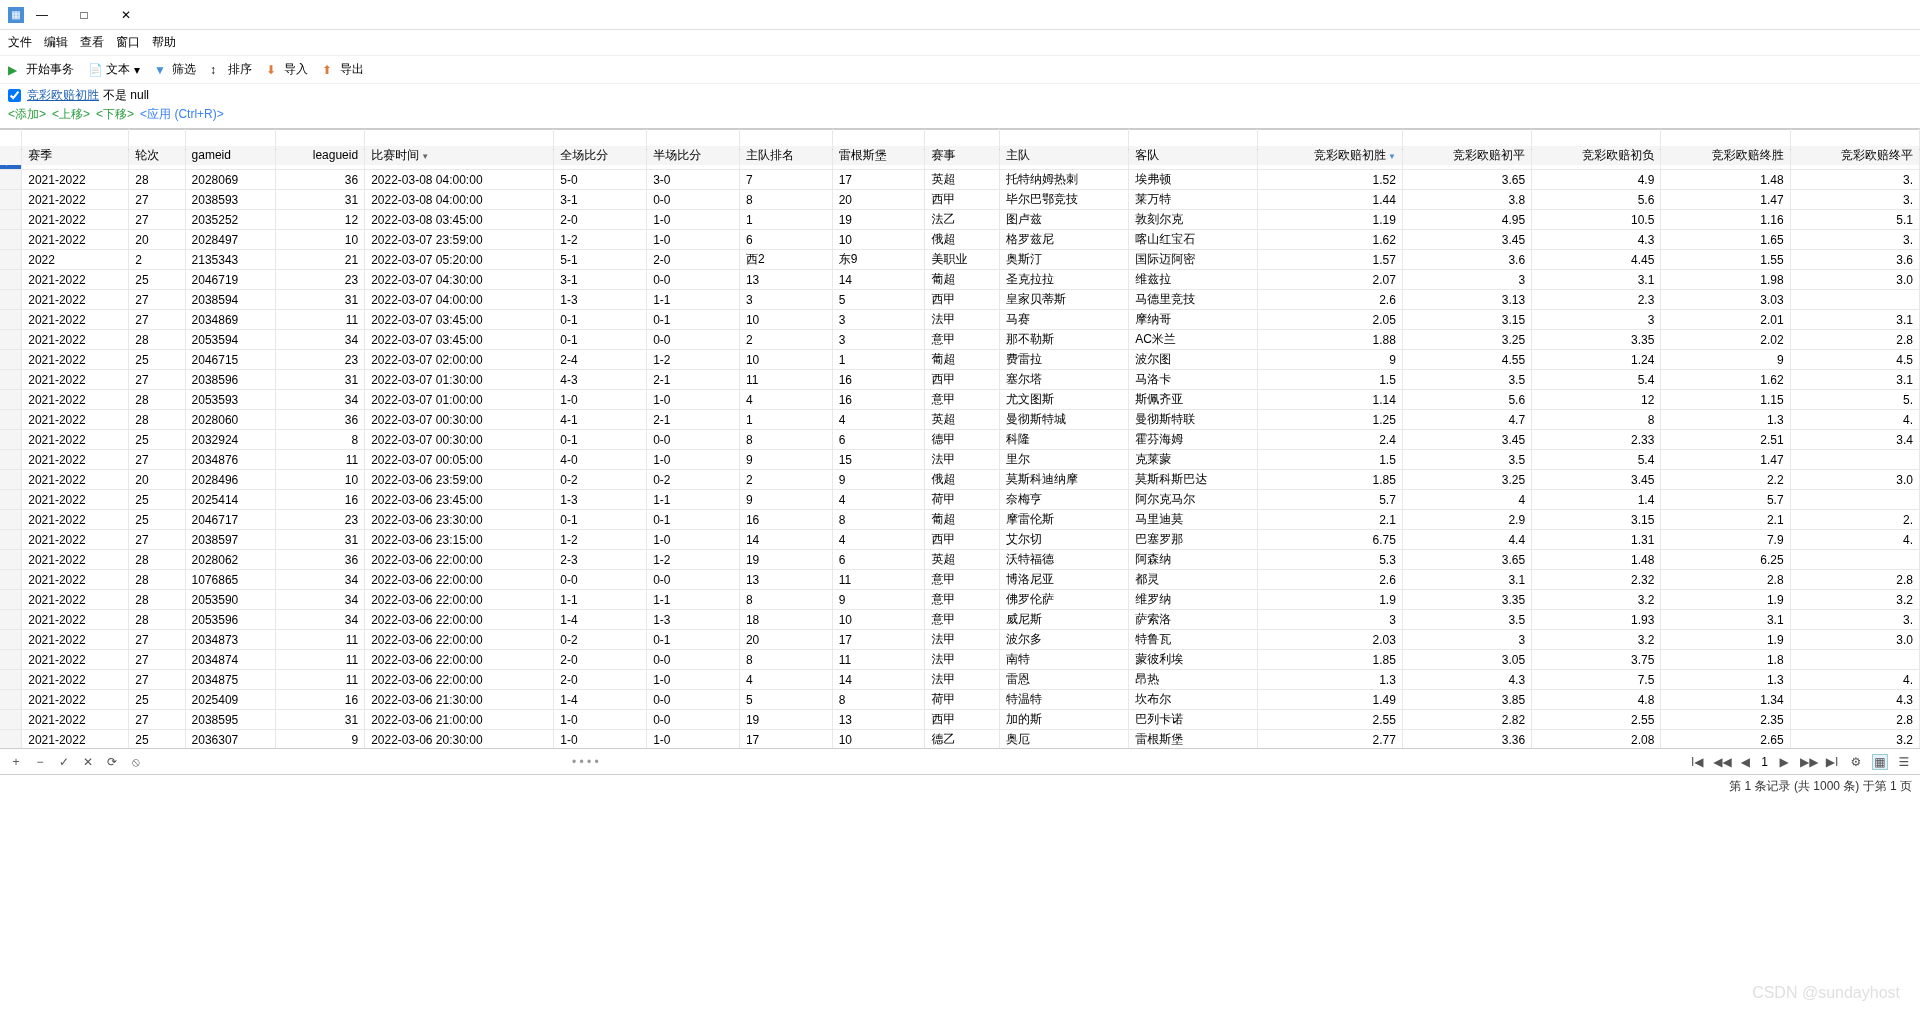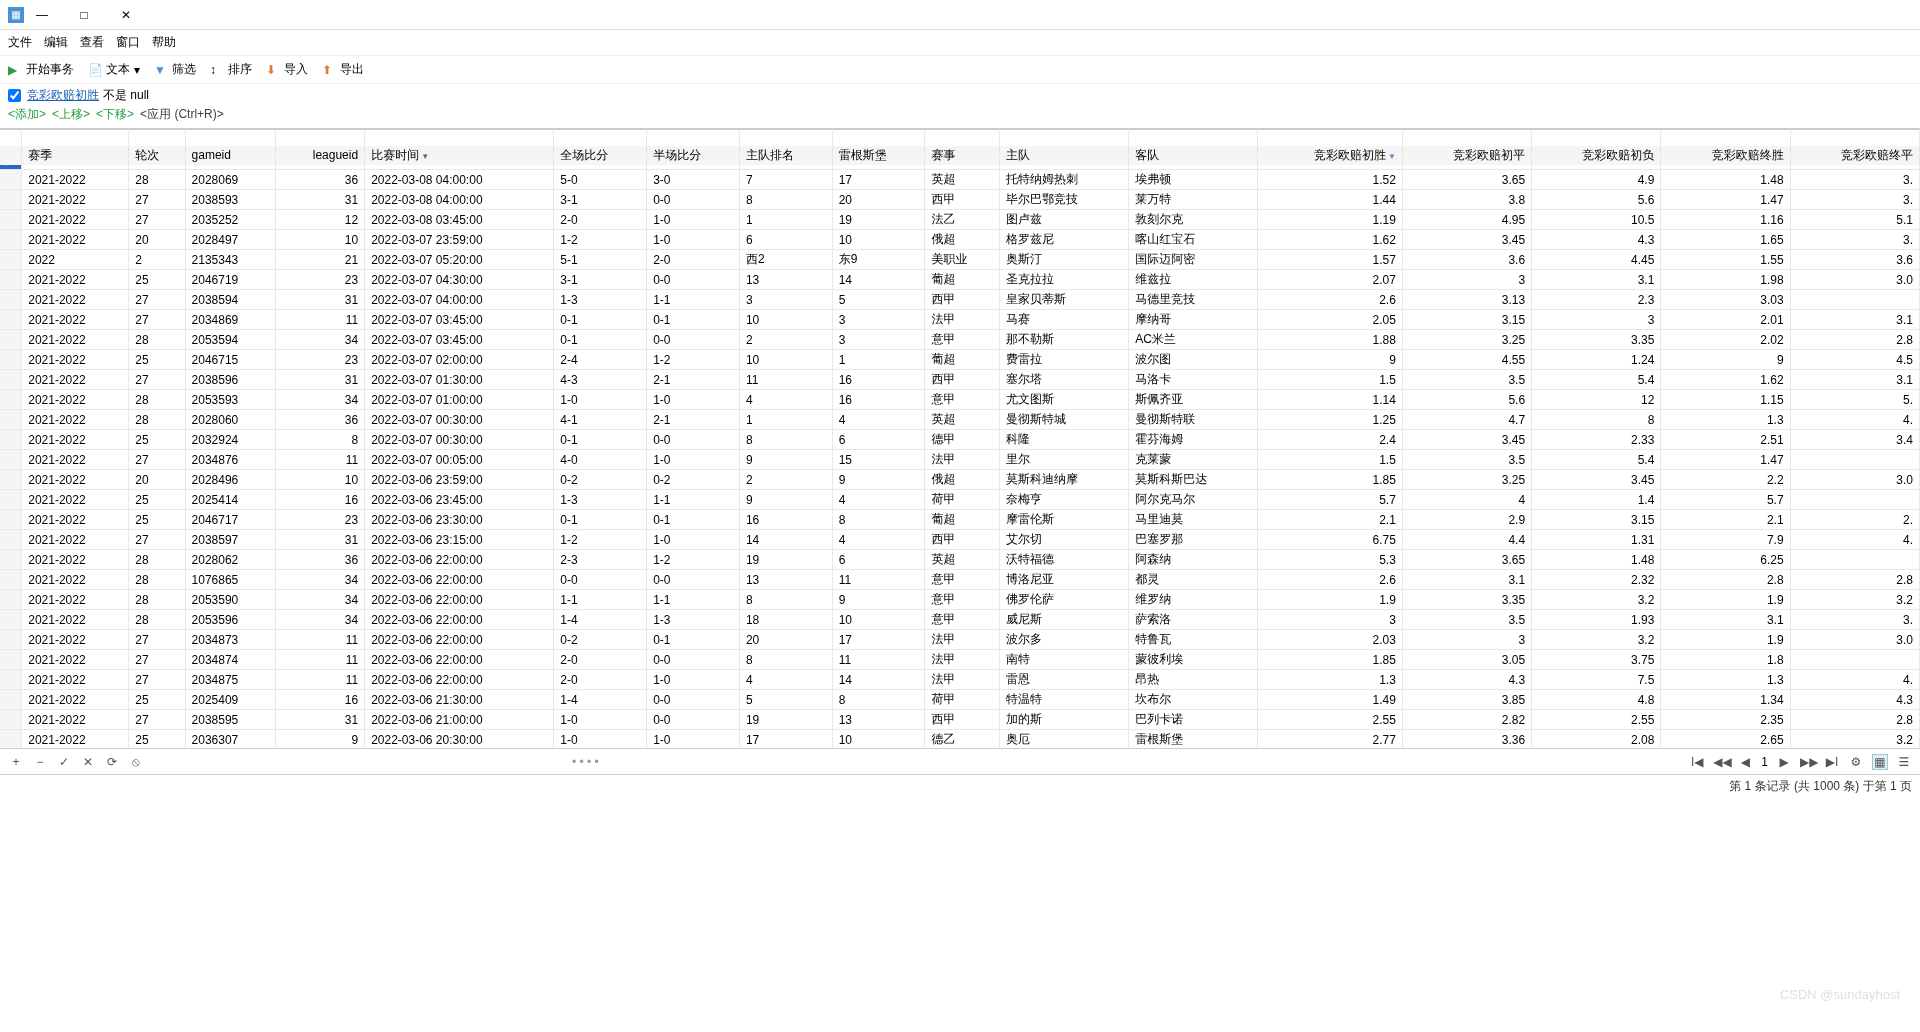--- a/index.html
+++ b/index.html
@@ -12,40 +12,40 @@
 .menubar{height:26px;display:flex;align-items:center;padding:0 8px;gap:12px;border-bottom:1px solid #eee}
 .menubar span{cursor:default}
 .toolbar{height:28px;display:flex;align-items:center;padding:0 8px;gap:14px;border-bottom:1px solid #eee}
 .toolbar .tb{display:flex;align-items:center;gap:4px;cursor:default}
 .toolbar .tb .ico{width:14px;height:14px;display:inline-block}
 .filterbar{height:22px;display:flex;align-items:center;padding:0 8px;gap:4px}
 .filterbar input[type=checkbox]{margin-right:2px}
 .filterbar .link{color:#1a5fb4;text-decoration:underline}
 .actionsbar{height:22px;display:flex;align-items:flex-start;padding:0 8px;gap:6px}
 .actionsbar .add,.actionsbar .up,.actionsbar .down{color:#2a9d3f}
-.actionsbar .apply{color:#404040}
+.actionsbar .apply{color:#3b82f6}
 .grid{position:relative;height:620px;overflow:auto;border-top:1px solid #ccc}
 table{border-collapse:collapse;width:100%}
 th,td{border-right:1px solid #e8e8e8;border-bottom:1px solid #e8e8e8;padding:1px 6px;height:19px;text-align:left;white-space:nowrap;overflow:hidden}
 th{background:#f5f5f5;font-weight:400;position:sticky;top:16px;border-top:1px solid #ccc;border-bottom:1px solid #ccc}
 td.num,th.num{text-align:right}
 tr.sel td:first-child{background:#2968c7;color:#fff}
 .rowmarker{width:12px;min-width:12px;background:#f5f5f5;text-align:center;color:#333}
 .navbar{height:26px;border-top:1px solid #ccc;display:flex;align-items:center;padding:0 8px;gap:8px}
 .navbar .left{display:flex;gap:8px}
 .navbar .sp{flex:1}
 .navbtn{width:16px;text-align:center;cursor:default;color:#555}
 .statusbar{height:24px;border-top:1px solid #ccc;display:flex;align-items:center;padding:0 8px;font-size:12px;color:#333}
 .statusbar .sp{flex:1}
 .sort-ind{font-size:8px;color:#666;margin-left:2px}
 .filter-ind{font-size:8px;color:#4a90d9;margin-left:2px}
 .ico-green{color:#2a9d3f}
 .ico-blue{color:#4a90d9}
 .ico-orange{color:#e07b3c}
-.watermark{position:absolute;right:20px;bottom:30px;color:rgba(150,150,150,.3);font-size:13px;pointer-events:none}
+.watermark{position:absolute;right:20px;bottom:30px;color:rgba(150,150,150,.3);font-size:16px;pointer-events:none}
 </style>
 </head>
 <body>
 
 <div class="titlebar">
   <span class="titlebar-icon">▦</span>
   <div class="titlebar-btns">
     <span class="titlebar-btn">—</span>
     <span class="titlebar-btn">□</span>
     <span class="titlebar-btn">✕</span>

